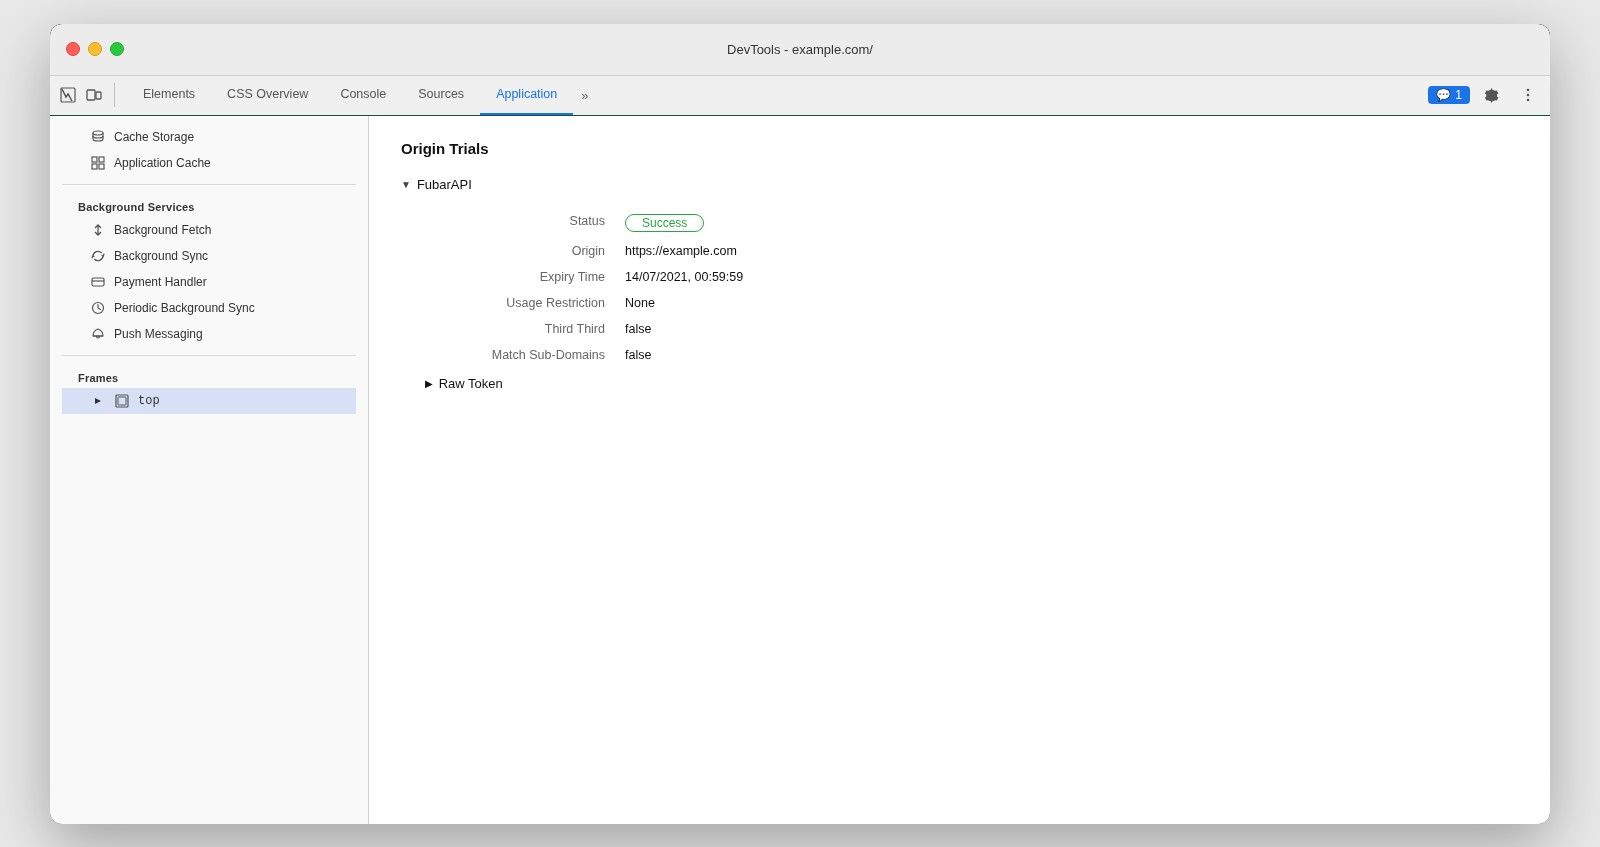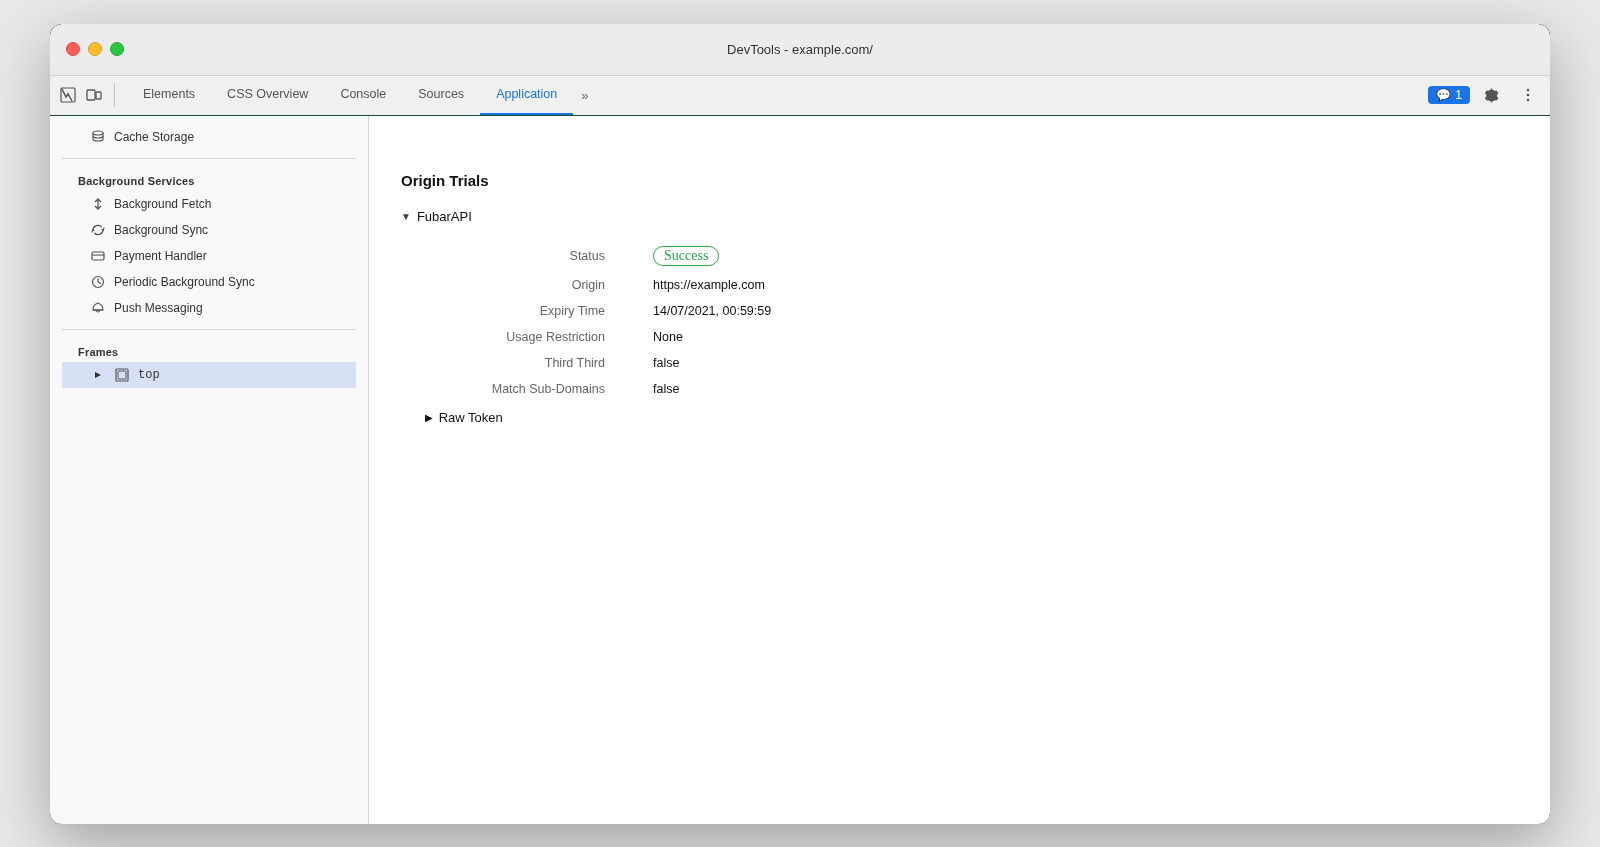--- a/index.html
+++ b/index.html
@@ -220,21 +220,20 @@
       overflow-y: auto;
       padding: 24px 32px;
       background: #fff;
     }
 
     .panel-title {
       font-size: 15px;
       font-weight: 700;
       color: #111;
       margin-bottom: 20px;
-      margin-top: 32px;
     }
 
     .api-section {
       margin-bottom: 16px;
     }
 
     .api-header {
       display: flex;
       align-items: center;
       gap: 6px;
@@ -245,24 +244,23 @@
       margin-bottom: 16px;
     }
 
     .api-header .arrow {
       font-size: 10px;
       color: #444;
     }
 
     .field-row {
       display: flex;
-      align-items: center;
+      align-items: flex-start;
       padding: 6px 0;
       margin-left: 24px;
-      gap: 28px;
     }
 
     .field-label {
       width: 200px;
       text-align: right;
       font-size: 12.5px;
       color: #666;
       padding-right: 20px;
       flex-shrink: 0;
     }
@@ -271,24 +269,23 @@
       font-size: 12.5px;
       color: #111;
     }
 
     .status-badge {
       display: inline-flex;
       align-items: center;
       border: 1.5px solid #28a745;
       color: #28a745;
       border-radius: 20px;
-      padding: 1px 10px;
-      font-size: 14px;
+      padding: 1px 16px;
+      font-size: 12px;
       font-weight: 500;
-      font-family: Liberation Serif, serif;
     }
 
     .raw-token-row {
       display: flex;
       align-items: center;
       gap: 6px;
       font-size: 13px;
       font-weight: 500;
       color: #111;
       cursor: pointer;
@@ -384,20 +381,31 @@
         <div class="item-icon">
           <svg width="14" height="14" viewBox="0 0 14 14" fill="none">
             <ellipse cx="7" cy="3" rx="5" ry="2" stroke="#555" stroke-width="1.2"></ellipse>
             <path d="M2 3v3c0 1.1 2.24 2 5 2s5-.9 5-2V3" stroke="#555" stroke-width="1.2" fill="none"></path>
             <path d="M2 6v3c0 1.1 2.24 2 5 2s5-.9 5-2V6" stroke="#555" stroke-width="1.2" fill="none"></path>
           </svg>
         </div>
         <span>Cache Storage</span>
       </div>
 
+      <div class="sidebar-item">
+        <div class="item-icon">
+          <svg width="14" height="14" viewBox="0 0 14 14" fill="none">
+            <rect x="1" y="1" width="5" height="5" stroke="#555" stroke-width="1.2"></rect>
+            <rect x="8" y="1" width="5" height="5" stroke="#555" stroke-width="1.2"></rect>
+            <rect x="1" y="8" width="5" height="5" stroke="#555" stroke-width="1.2"></rect>
+            <rect x="8" y="8" width="5" height="5" stroke="#555" stroke-width="1.2"></rect>
+          </svg>
+        </div>
+        <span>Application Cache</span>
+      </div>
 
       <div class="sidebar-divider"></div>
 
       <div class="sidebar-section-header">Background Services</div>
 
       <div class="sidebar-item">
         <div class="item-icon">
           <svg width="14" height="14" viewBox="0 0 14 14" fill="none">
             <path d="M7 2v10M4 5l3-3 3 3M4 9l3 3 3-3" stroke="#555" stroke-width="1.3"></path>
           </svg>

